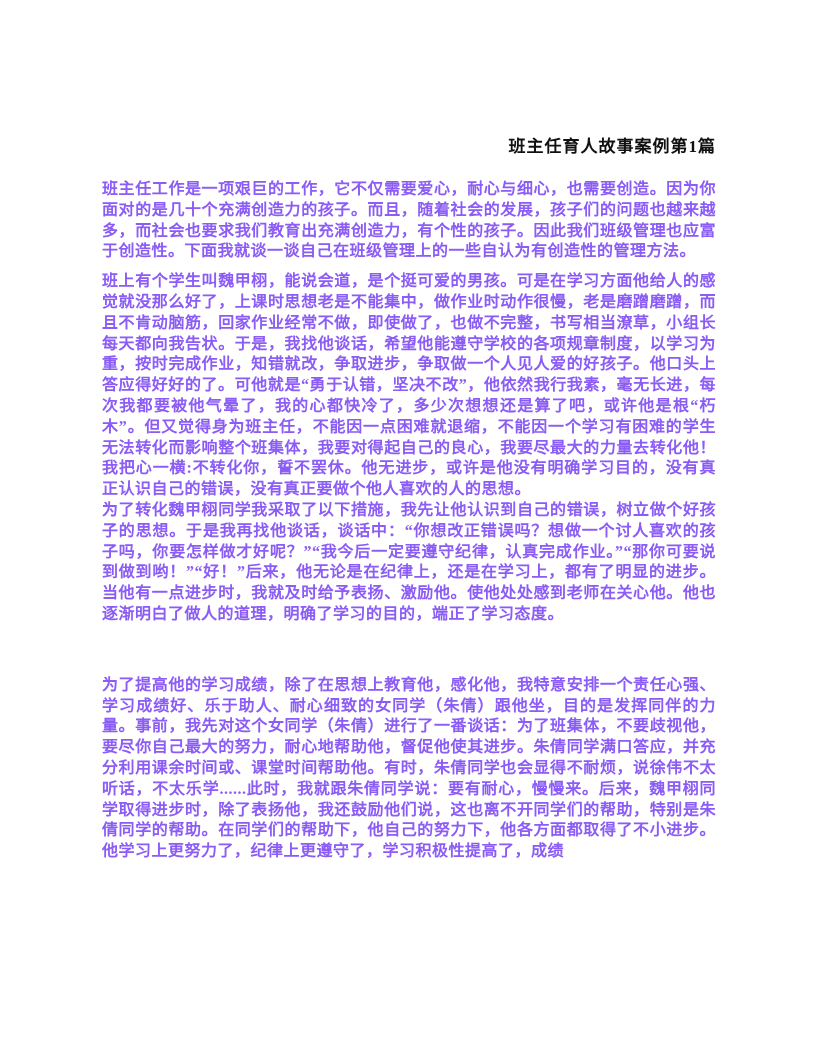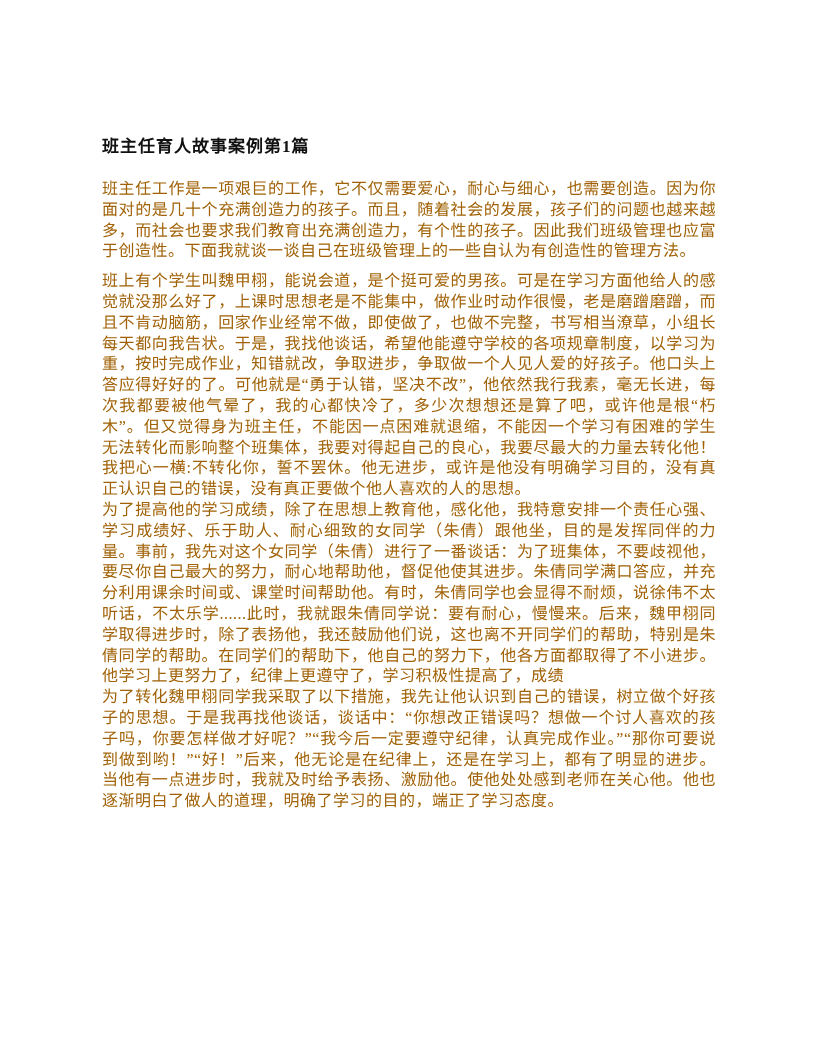--- a/index.html
+++ b/index.html
@@ -26,47 +26,49 @@
     width: 614px;
   }
 
   .doc-title {
     font-size: 17px;
     font-weight: bold;
     line-height: 22px;
     letter-spacing: 1px;
     margin-bottom: 21px;
     color: #111111;
+    text-align: right;
   }
 
   .para {
     font-size: 16px;
     line-height: 20.8px;
     letter-spacing: 0.5px;
     text-align: justify;
     text-justify: inter-ideograph;
     word-break: break-all;
-    color: #a16207;
+    color: #8b5cf6;
+    font-weight: bold;
   }
 
   .para-1 { margin-bottom: 9px; }
   .para-2 { }
   .para-3 { margin-bottom: 50px; }
   .para-4 { margin-bottom: 0; }
 </style>
 </head>
 <body>
 
 <div class="page">
   <div class="content">
 
     <h1 class="doc-title">班主任育人故事案例第1篇</h1>
 
     <p class="para para-1">班主任工作是一项艰巨的工作，它不仅需要爱心，耐心与细心，也需要创造。因为你面对的是几十个充满创造力的孩子。而且，随着社会的发展，孩子们的问题也越来越多，而社会也要求我们教育出充满创造力，有个性的孩子。因此我们班级管理也应富于创造性。下面我就谈一谈自己在班级管理上的一些自认为有创造性的管理方法。</p>
 
     <p class="para para-2">班上有个学生叫魏甲栩，能说会道，是个挺可爱的男孩。可是在学习方面他给人的感觉就没那么好了，上课时思想老是不能集中，做作业时动作很慢，老是磨蹭磨蹭，而且不肯动脑筋，回家作业经常不做，即使做了，也做不完整，书写相当潦草，小组长每天都向我告状。于是，我找他谈话，希望他能遵守学校的各项规章制度，以学习为重，按时完成作业，知错就改，争取进步，争取做一个人见人爱的好孩子。他口头上答应得好好的了。可他就是“勇于认错，坚决不改”，他依然我行我素，毫无长进，每次我都要被他气晕了，我的心都快冷了，多少次想想还是算了吧，或许他是根“朽木”。但又觉得身为班主任，不能因一点困难就退缩，不能因一个学习有困难的学生无法转化而影响整个班集体，我要对得起自己的良心，我要尽最大的力量去转化他！我把心一横:不转化你，誓不罢休。他无进步，或许是他没有明确学习目的，没有真正认识自己的错误，没有真正要做个他人喜欢的人的思想。</p>
 
+    <p class="para para-3">为了转化魏甲栩同学我采取了以下措施，我先让他认识到自己的错误，树立做个好孩子的思想。于是我再找他谈话，谈话中：“你想改正错误吗？想做一个讨人喜欢的孩子吗，你要怎样做才好呢？”“我今后一定要遵守纪律，认真完成作业。”“那你可要说到做到哟！”“好！”后来，他无论是在纪律上，还是在学习上，都有了明显的进步。当他有一点进步时，我就及时给予表扬、激励他。使他处处感到老师在关心他。他也逐渐明白了做人的道理，明确了学习的目的，端正了学习态度。</p>
+
     <p class="para para-4">为了提高他的学习成绩，除了在思想上教育他，感化他，我特意安排一个责任心强、学习成绩好、乐于助人、耐心细致的女同学（朱倩）跟他坐，目的是发挥同伴的力量。事前，我先对这个女同学（朱倩）进行了一番谈话：为了班集体，不要歧视他，要尽你自己最大的努力，耐心地帮助他，督促他使其进步。朱倩同学满口答应，并充分利用课余时间或、课堂时间帮助他。有时，朱倩同学也会显得不耐烦，说徐伟不太听话，不太乐学......此时，我就跟朱倩同学说：要有耐心，慢慢来。后来，魏甲栩同学取得进步时，除了表扬他，我还鼓励他们说，这也离不开同学们的帮助，特别是朱倩同学的帮助。在同学们的帮助下，他自己的努力下，他各方面都取得了不小进步。他学习上更努力了，纪律上更遵守了，学习积极性提高了，成绩</p>
-
-    <p class="para para-3">为了转化魏甲栩同学我采取了以下措施，我先让他认识到自己的错误，树立做个好孩子的思想。于是我再找他谈话，谈话中：“你想改正错误吗？想做一个讨人喜欢的孩子吗，你要怎样做才好呢？”“我今后一定要遵守纪律，认真完成作业。”“那你可要说到做到哟！”“好！”后来，他无论是在纪律上，还是在学习上，都有了明显的进步。当他有一点进步时，我就及时给予表扬、激励他。使他处处感到老师在关心他。他也逐渐明白了做人的道理，明确了学习的目的，端正了学习态度。</p>
 
   </div>
 </div>
 
 </body></html>

